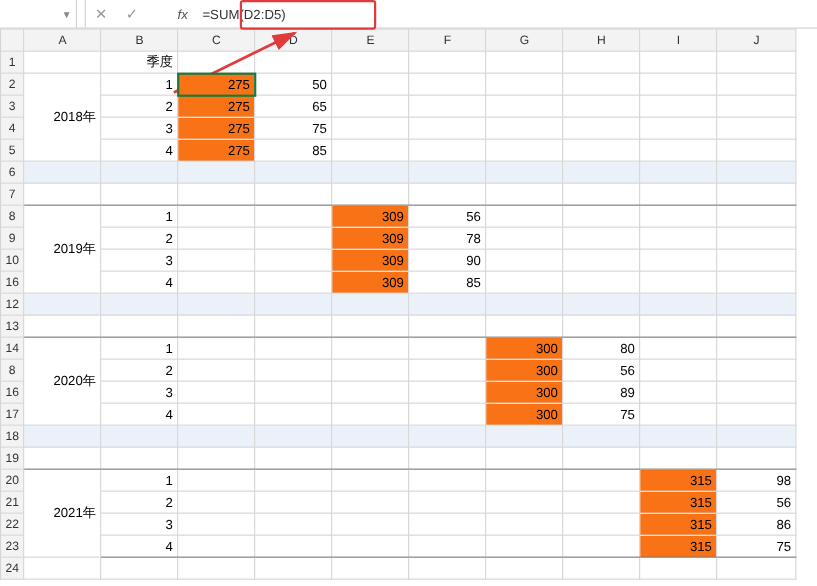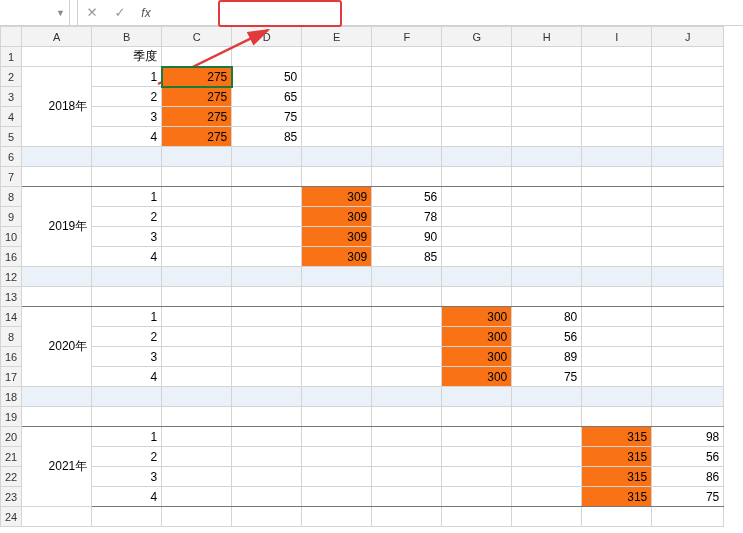--- a/index.html
+++ b/index.html
@@ -50,20 +50,21 @@
   background: none;
   cursor: pointer;
 }
 .fx {
   font-style: italic;
   color: #555;
   width: 24px;
   display: flex;
   align-items: center;
   justify-content: center;
+  margin-left: 20px;
 }
 .formula-input {
   flex: 1;
   height: 100%;
   display: flex;
   align-items: center;
   padding-left: 6px;
   color: #333;
   position: relative;
 }
@@ -137,20 +138,23 @@
   <div class="fb-sep"></div>
   <button class="fb-btn">
       <span>✕</span>
     </button>
   <button class="fb-btn">
       <span>✓</span>
     </button>
   <div class="fx">
       <span>fx</span>
     </div>
+  <div class="formula-input">
+    <span>=SUM(D2:D5)</span>
+  </div>
 </div>
 
 <div class="formula-highlight" style="left:218px; top:0px; width:124px; height:27px;"></div>
 <svg class="arrow-svg" style="left:150px; top:24px; width:130px; height:70px;">
   <defs>
     <marker id="ah" markerWidth="10" markerHeight="10" refX="8" refY="3" orient="auto">
       <path d="M0,0 L9,3 L0,6 Z" fill="#e03a3a"></path>
     </marker>
   </defs>
   <line x1="8" y1="60" x2="118" y2="6" stroke="#e03a3a" stroke-width="2.5" marker-end="url(#ah)"></line>

